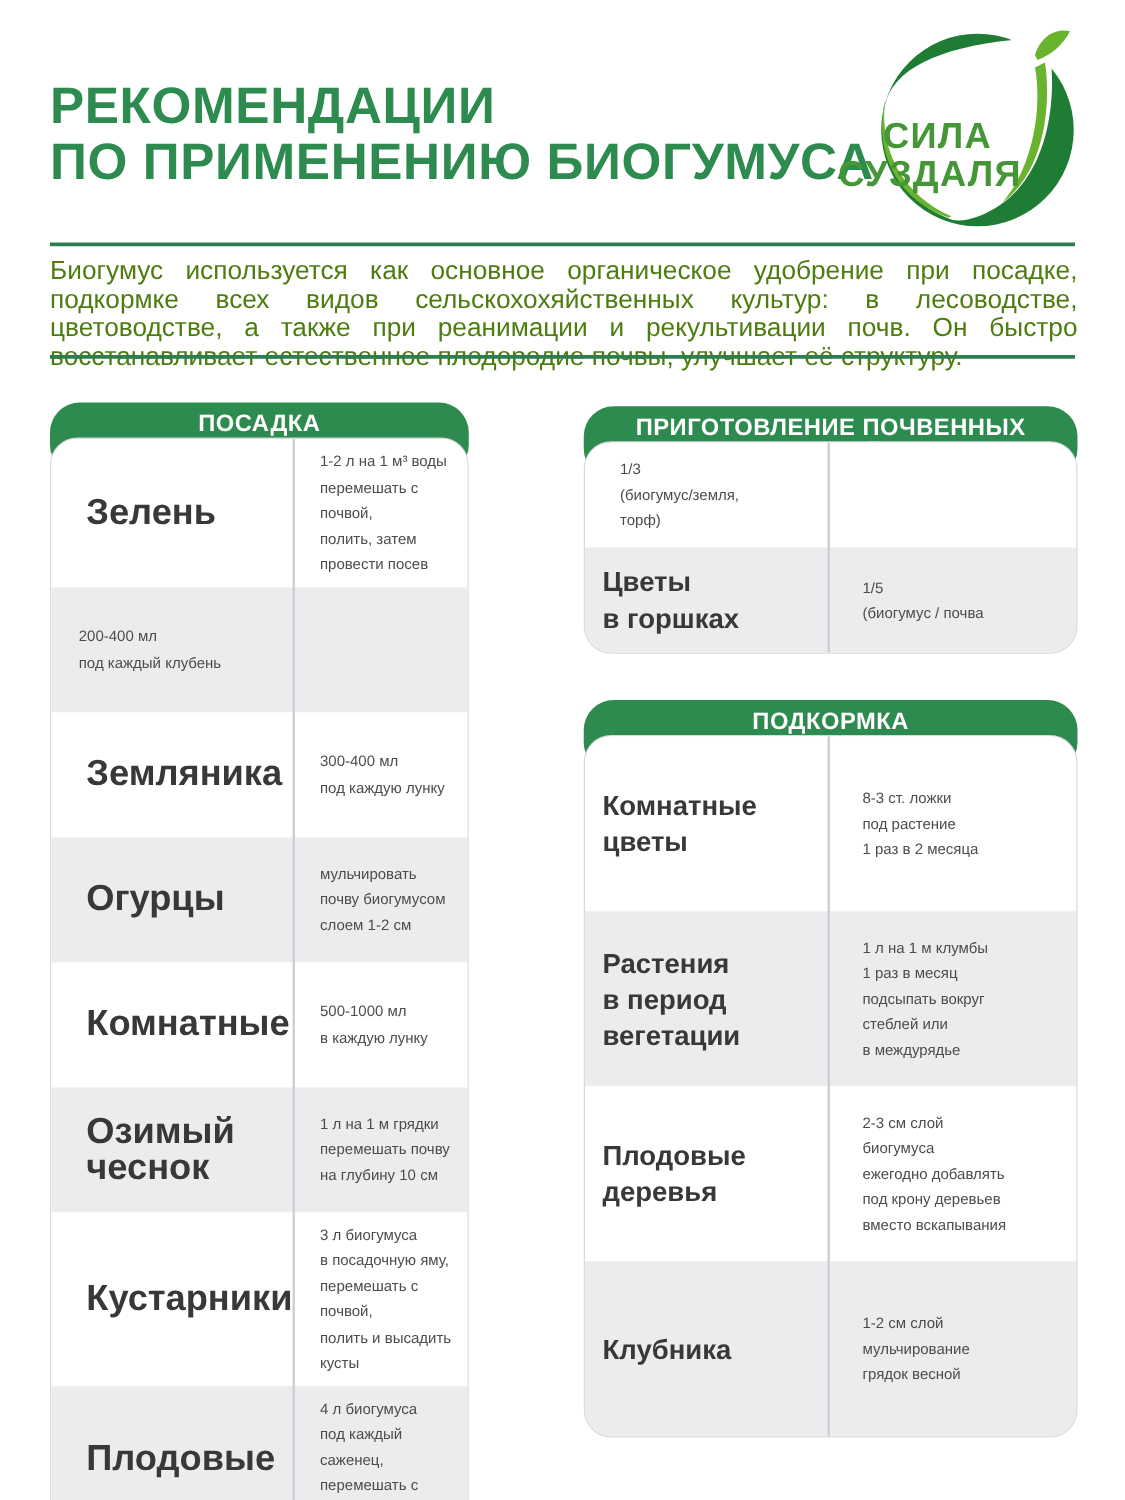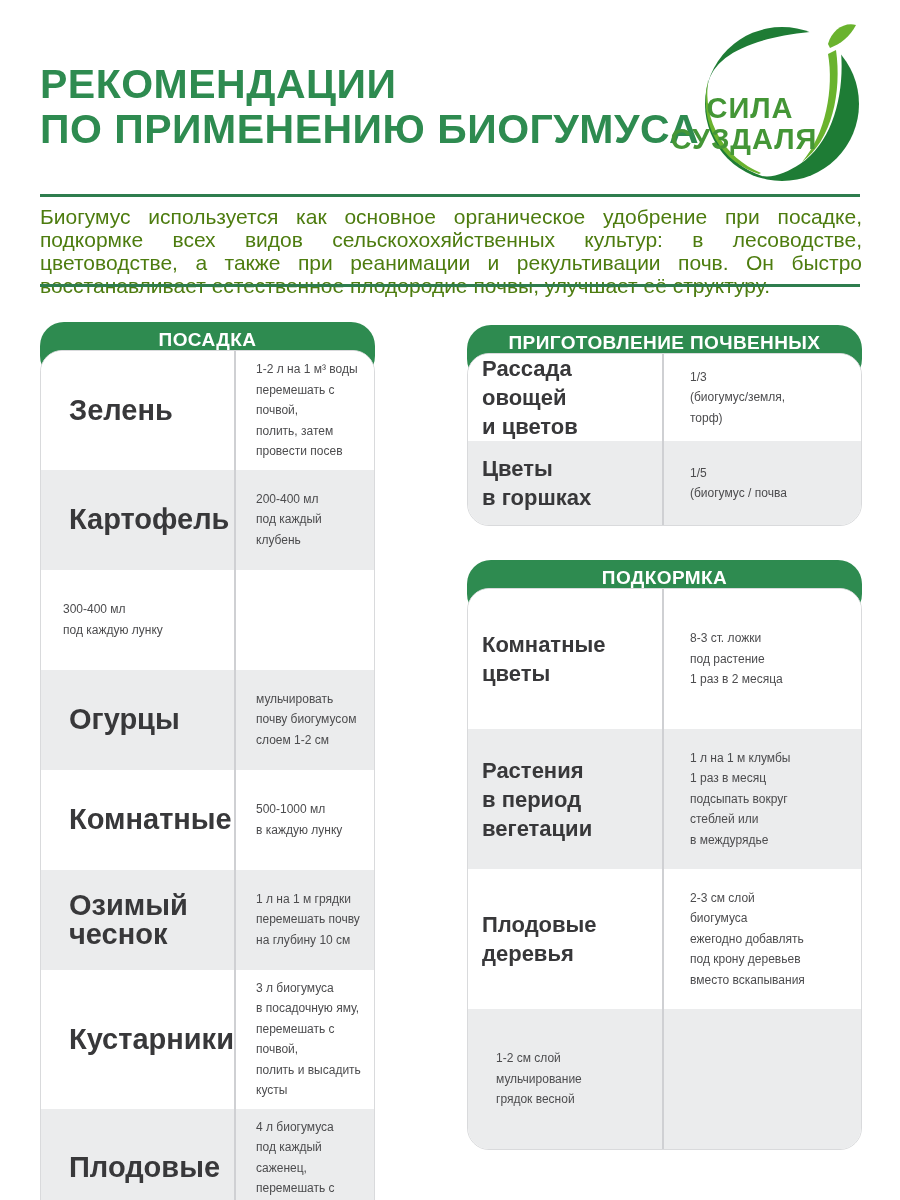--- a/index.html
+++ b/index.html
@@ -94,26 +94,26 @@
 
   <div class="row">
     <div class="cell-name">Зелень</div>
     <div class="cell-value">1-2 л на 1 м³ воды
 перемешать с почвой,
 полить, затем
 провести посев</div>
   </div>
 
   <div class="row alt">
-    <div class="cell-name">Картофель</div>
     <div class="cell-value">200-400 мл
 под каждый клубень</div>
   </div>
 
   <div class="row">
+    <div class="cell-name">Земляника</div>
     <div class="cell-value">300-400 мл
 под каждую лунку</div>
   </div>
 
   <div class="row alt">
     <div class="cell-name">Огурцы</div>
     <div class="cell-value">мульчировать
 почву биогумусом
 слоем 1-2 см</div>
   </div>
@@ -149,22 +149,20 @@
   </div>
 </div>
   </section>
 
   <section class="table table-smesi">
     <div class="thead">ПРИГОТОВЛЕНИЕ ПОЧВЕННЫХ СМЕСЕЙ</div>
     <div class="tbody">
       <div class="col-divider"></div>
 
   <div class="row">
-    <div class="cell-name">Рассада овощей
-и цветов</div>
     <div class="cell-value">1/3
 (биогумус/земля,
 торф)</div>
   </div>
 
   <div class="row alt">
     <div class="cell-name">Цветы
 в горшках</div>
     <div class="cell-value">1/5
 (биогумус / почва</div>
@@ -200,20 +198,21 @@
     <div class="cell-name">Плодовые
 деревья</div>
     <div class="cell-value">2-3 см слой
 биогумуса
 ежегодно добавлять
 под крону деревьев
 вместо вскапывания</div>
   </div>
 
   <div class="row alt">
+    <div class="cell-name">Клубника</div>
     <div class="cell-value">1-2 см слой
 мульчирование
 грядок весной</div>
   </div>
 </div>
   </section>
 
 </div>
 
 </body></html>

